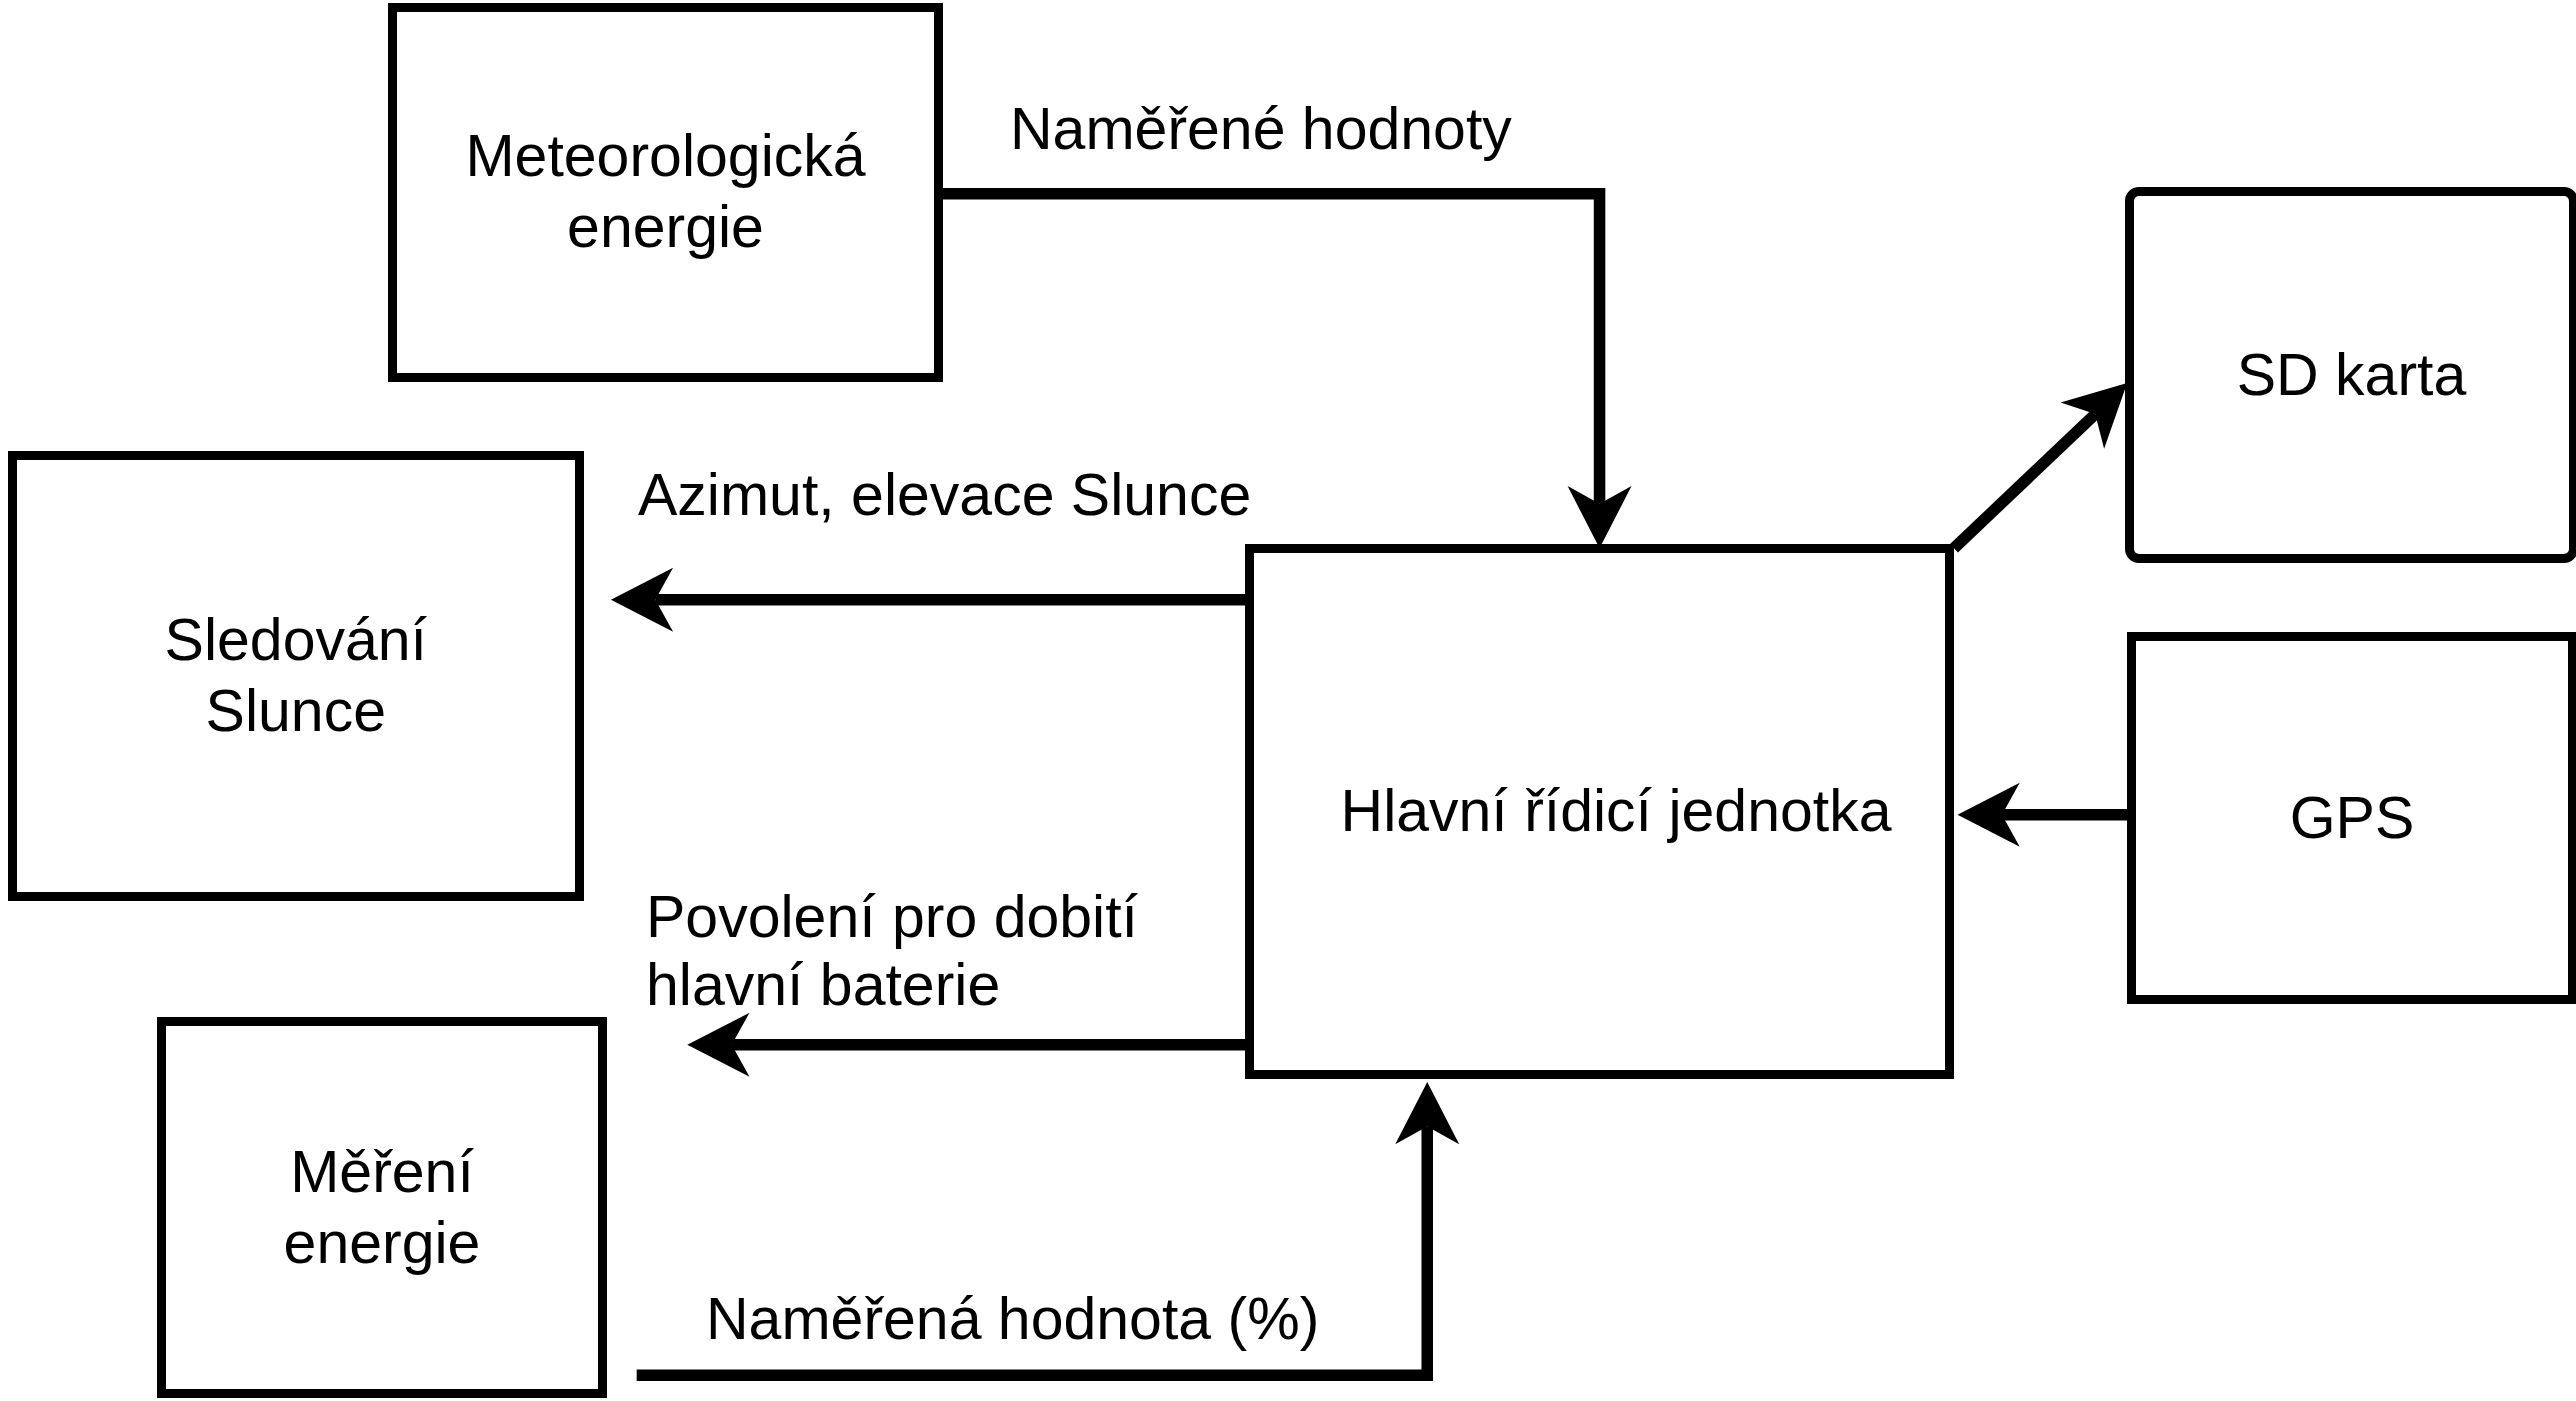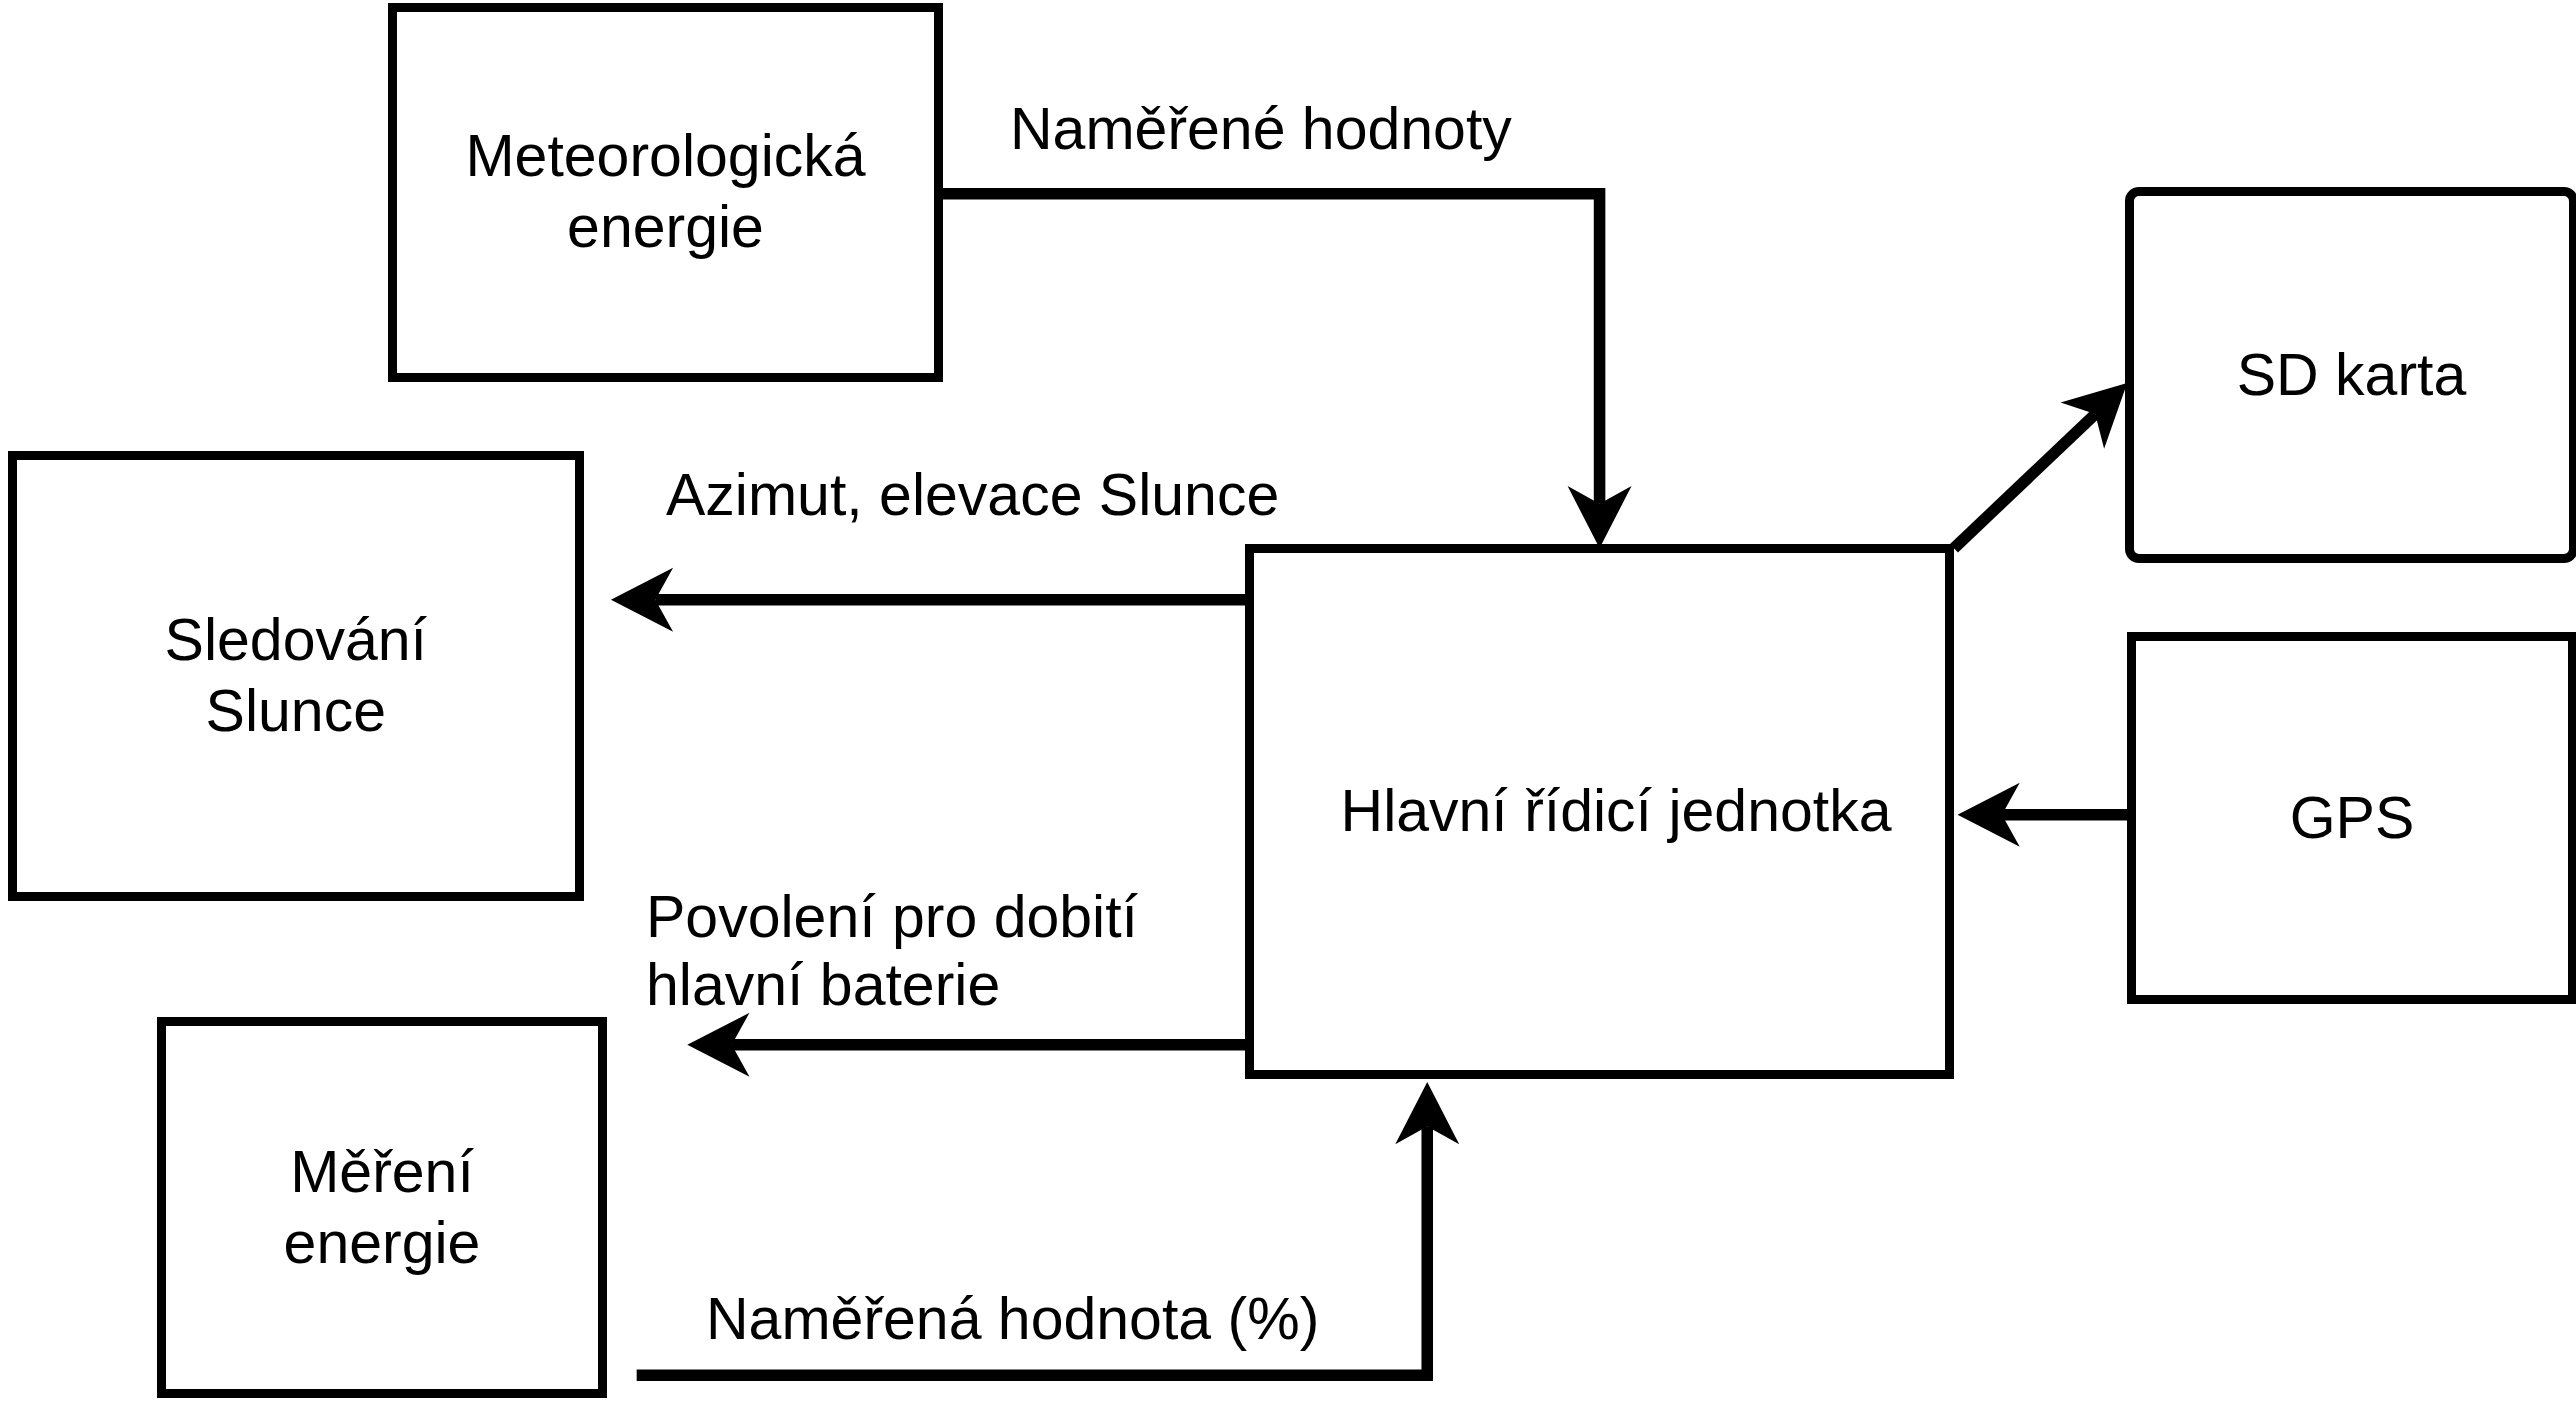--- a/index.html
+++ b/index.html
@@ -35,21 +35,21 @@
   #node-gps  { left: 2121px; top: 632px;  width: 450px; height: 372px; }
 
   .edge-label {
     position: absolute;
     font-size: 59px;
     line-height: 68px;
     white-space: nowrap;
     color: #000000;
   }
   #label-namerene { left: 1004px; top: 95px;  }
-  #label-azimut   { left: 660px;  top: 461px;  }
+  #label-azimut   { left: 632px;  top: 461px;  }
   #label-povoleni { left: 640px;  top: 883px;  }
   #label-namerena { left: 700px;  top: 1285px; }
 
   #connector-svg {
     position: absolute;
     left: 0; top: 0;
     width: 2576px;
     height: 1402px;
   }
   .conn {

